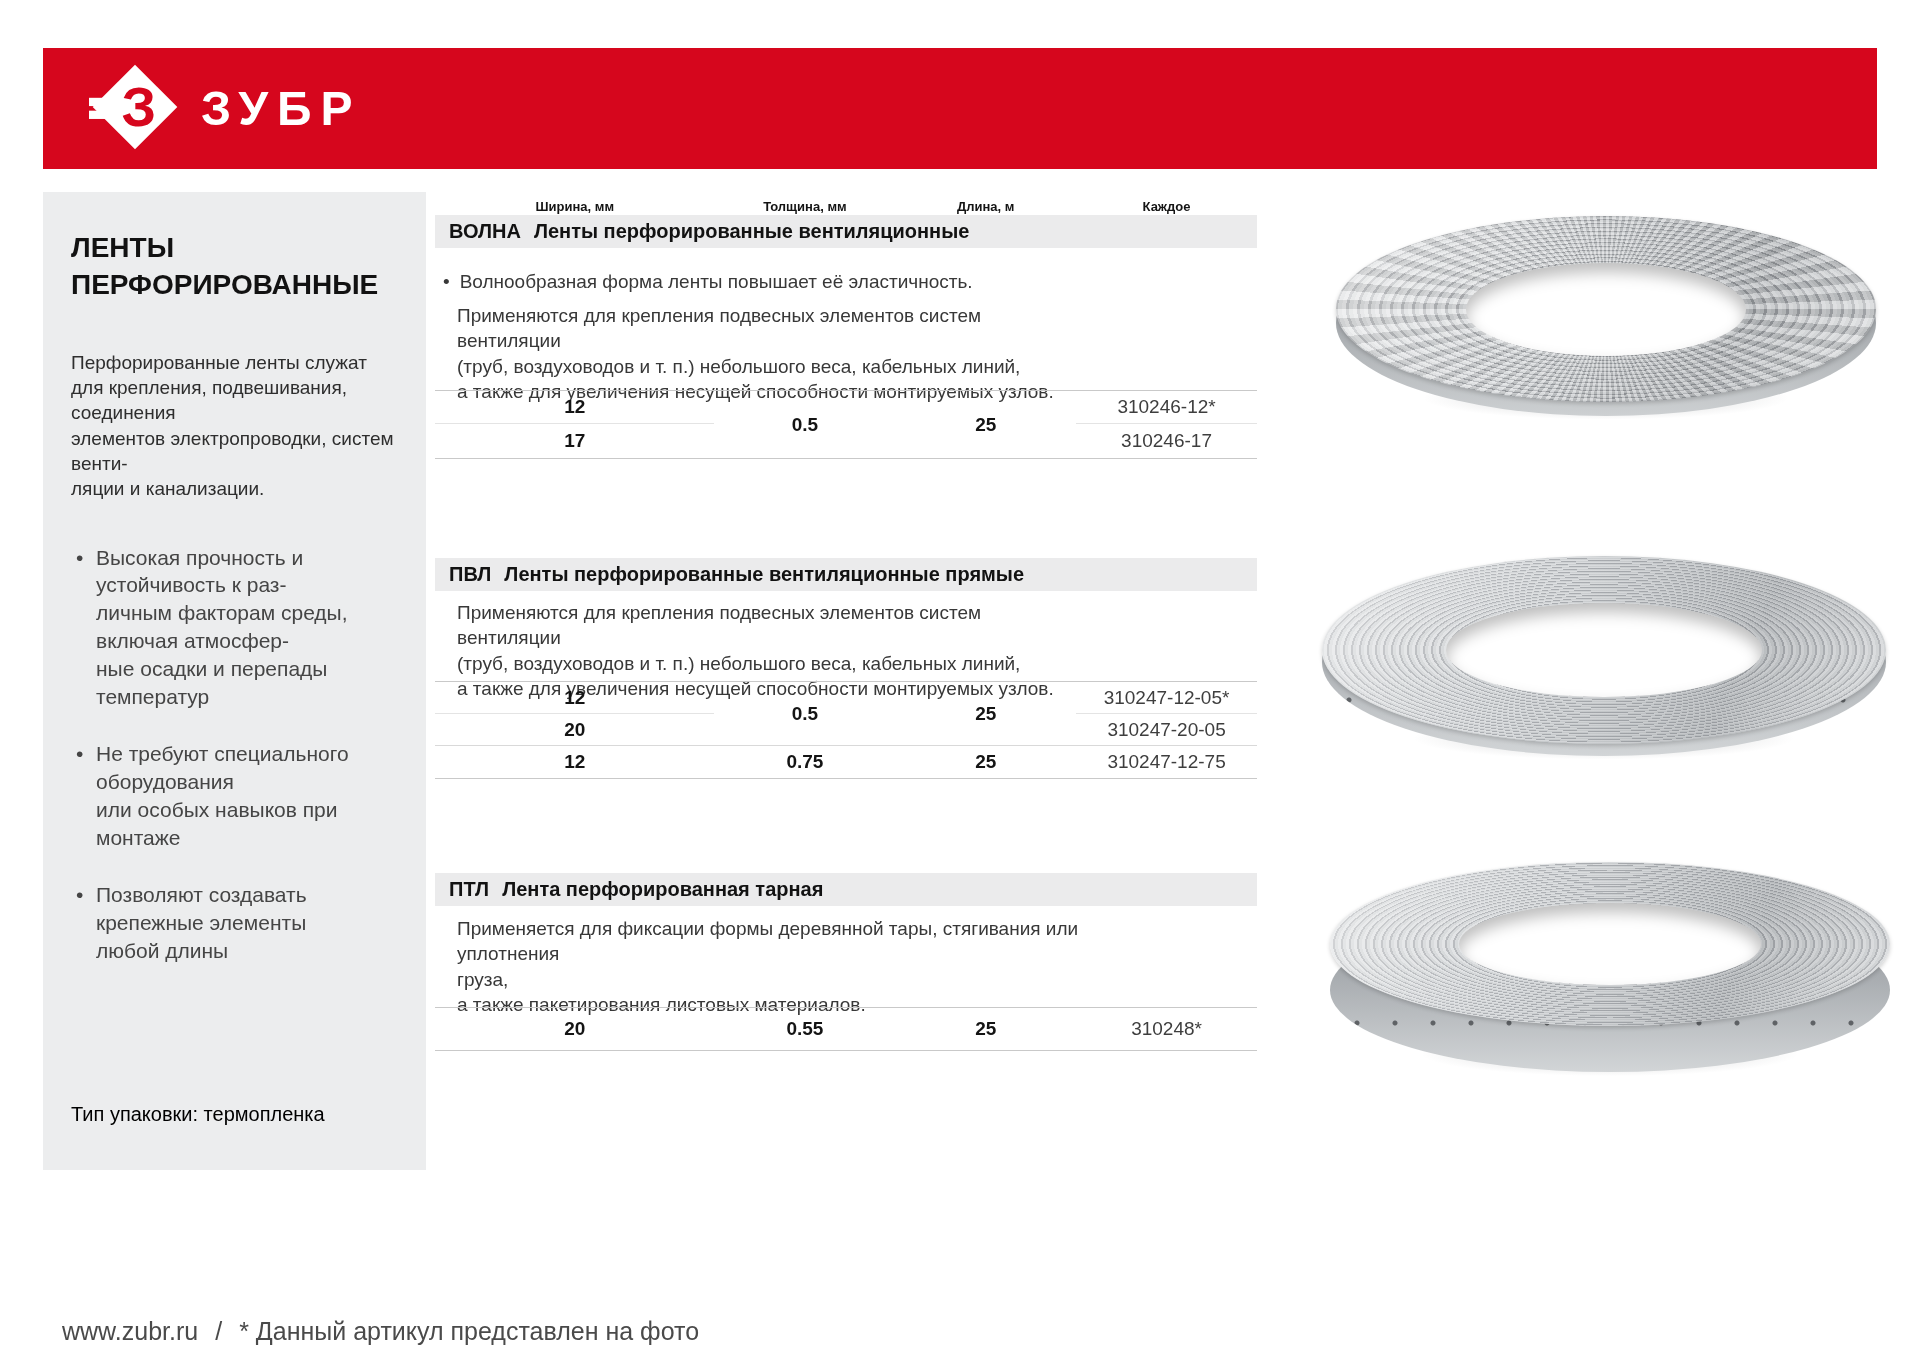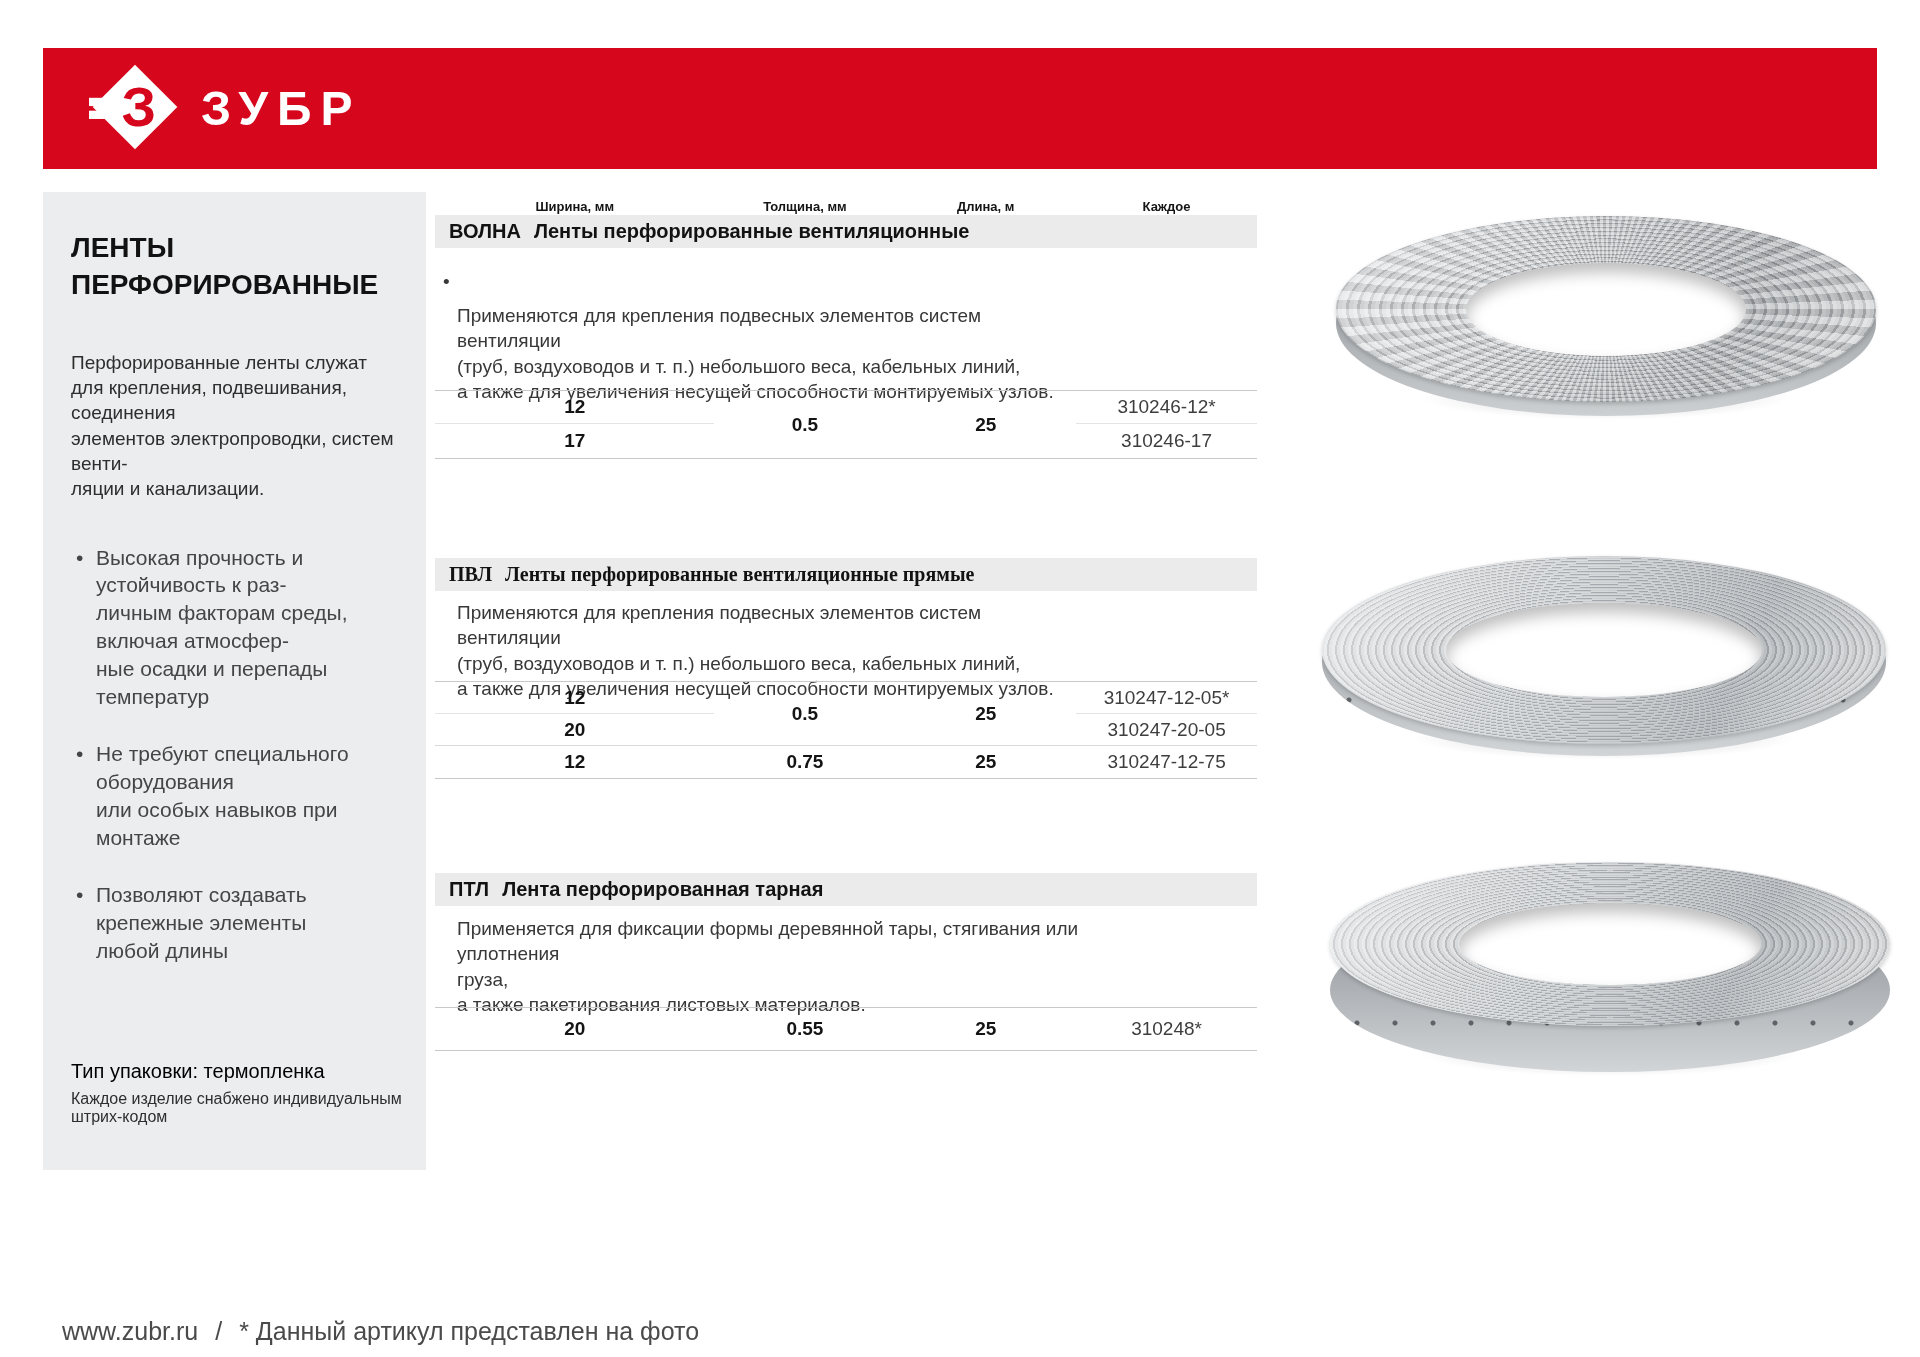--- a/index.html
+++ b/index.html
@@ -28,21 +28,21 @@
   .page-footer{position:absolute;left:62px;top:1317px;font-size:25px;color:#4a4a4a;
     display:flex;align-items:flex-end;gap:17px;}
   
   .col-headers{position:absolute;left:435px;top:199px;width:822px;display:grid;
     grid-template-columns:34% 22% 22% 22%;font-size:13px;font-weight:700;color:#141414;}
   .col-headers div{text-align:center;}
   
   .section-strip{position:absolute;left:435px;width:822px;height:33px;background:#ebebec;
     display:flex;align-items:center;gap:13px;padding-left:14px;box-sizing:border-box;
     font-weight:700;font-size:20px;color:#121212;white-space:nowrap;}
-  #strip-volna{top:215px;} #strip-pvl{top:558px;font-family:Liberation Serif, serif;} #strip-ptl{top:873px;}
+  #strip-volna{top:215px;} #strip-pvl{top:558px;} #strip-ptl{top:873px;}
   
   .feature-bullet{position:absolute;left:443px;top:270px;width:640px;font-size:19px;color:#383838;
     display:flex;gap:10px;line-height:1.3;}
   .section-desc{position:absolute;left:457px;width:625px;font-size:19px;line-height:1.33;
     color:#383838;white-space:pre-line;}
   #desc-volna{top:303px;} #desc-pvl{top:600px;} #desc-ptl{top:916px;}
   
   .tbl{position:absolute;left:435px;width:822px;display:grid;
     grid-template-columns:34% 22% 22% 22%;
     border-top:1px solid #c9c9c9;border-bottom:1px solid #c9c9c9;box-sizing:border-box;}
@@ -117,37 +117,37 @@
     <li>Высокая прочность и устойчивость к раз-
 личным факторам среды, включая атмосфер-
 ные осадки и перепады температур</li>
     <li>Не требуют специального оборудования
 или особых навыков при монтаже</li>
     <li>Позволяют создавать крепежные элементы
 любой длины</li>
   </ul>
   <div class="packaging">
     <div class="pack-type">Тип упаковки: термопленка</div>
-    <div class="pack-note">Каждое изделие снабжено индивидуальным штрих-кодом</div>
   </div>
 </div>
 
 <div class="col-headers">
   <div>Ширина, мм</div>
   <div>Толщина, мм</div>
   <div>Длина, м</div>
   <div>Каждое</div>
 </div>
 
 <div class="section-strip" id="strip-volna">
   <span>ВОЛНА</span>
   <span>Ленты перфорированные вентиляционные</span>
 </div>
 <div class="feature-bullet">
   <span>•</span>
+  <span>Волнообразная форма ленты повышает её эластичность.</span>
 </div>
 <div class="section-desc" id="desc-volna">Применяются для крепления подвесных элементов систем вентиляции
 (труб, воздуховодов и т. п.) небольшого веса, кабельных линий,
 а также для увеличения несущей способности монтируемых узлов.</div>
 
 <div class="tbl" id="tbl-volna">
   <div class="cell num div1" style="grid-row:1;grid-column:1">12</div>
   <div class="cell num" style="grid-row:2;grid-column:1">17</div>
   <div class="cell num" style="grid-row:1/3;grid-column:2">0.5</div>
   <div class="cell num" style="grid-row:1/3;grid-column:3">25</div>

